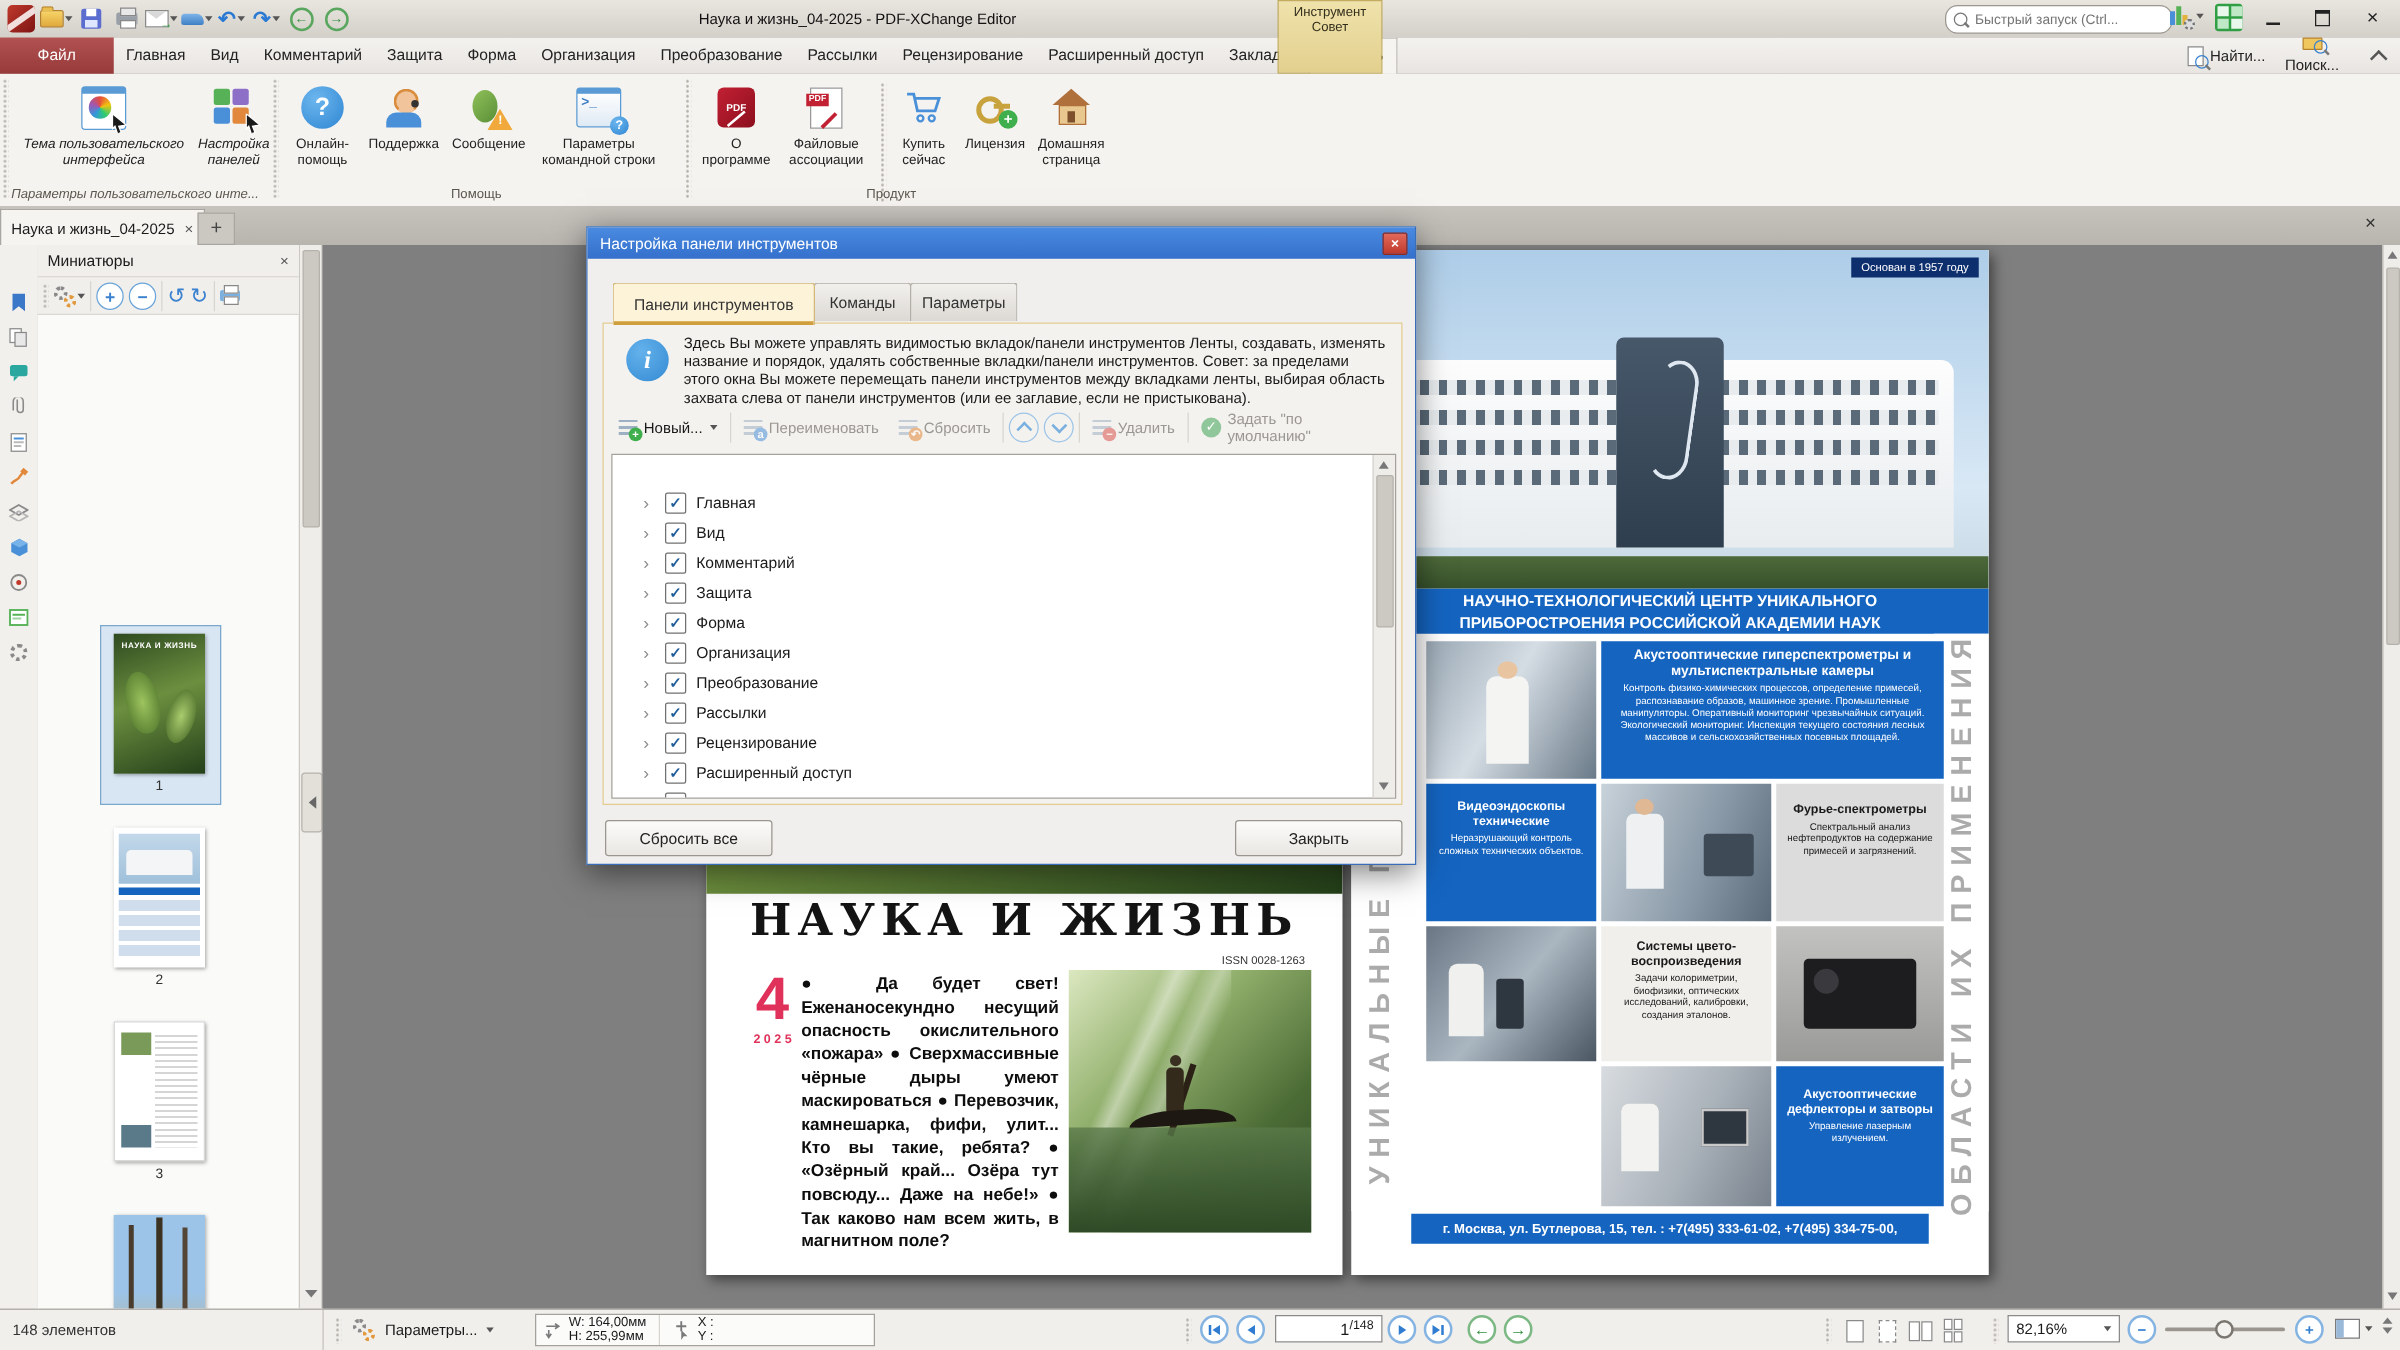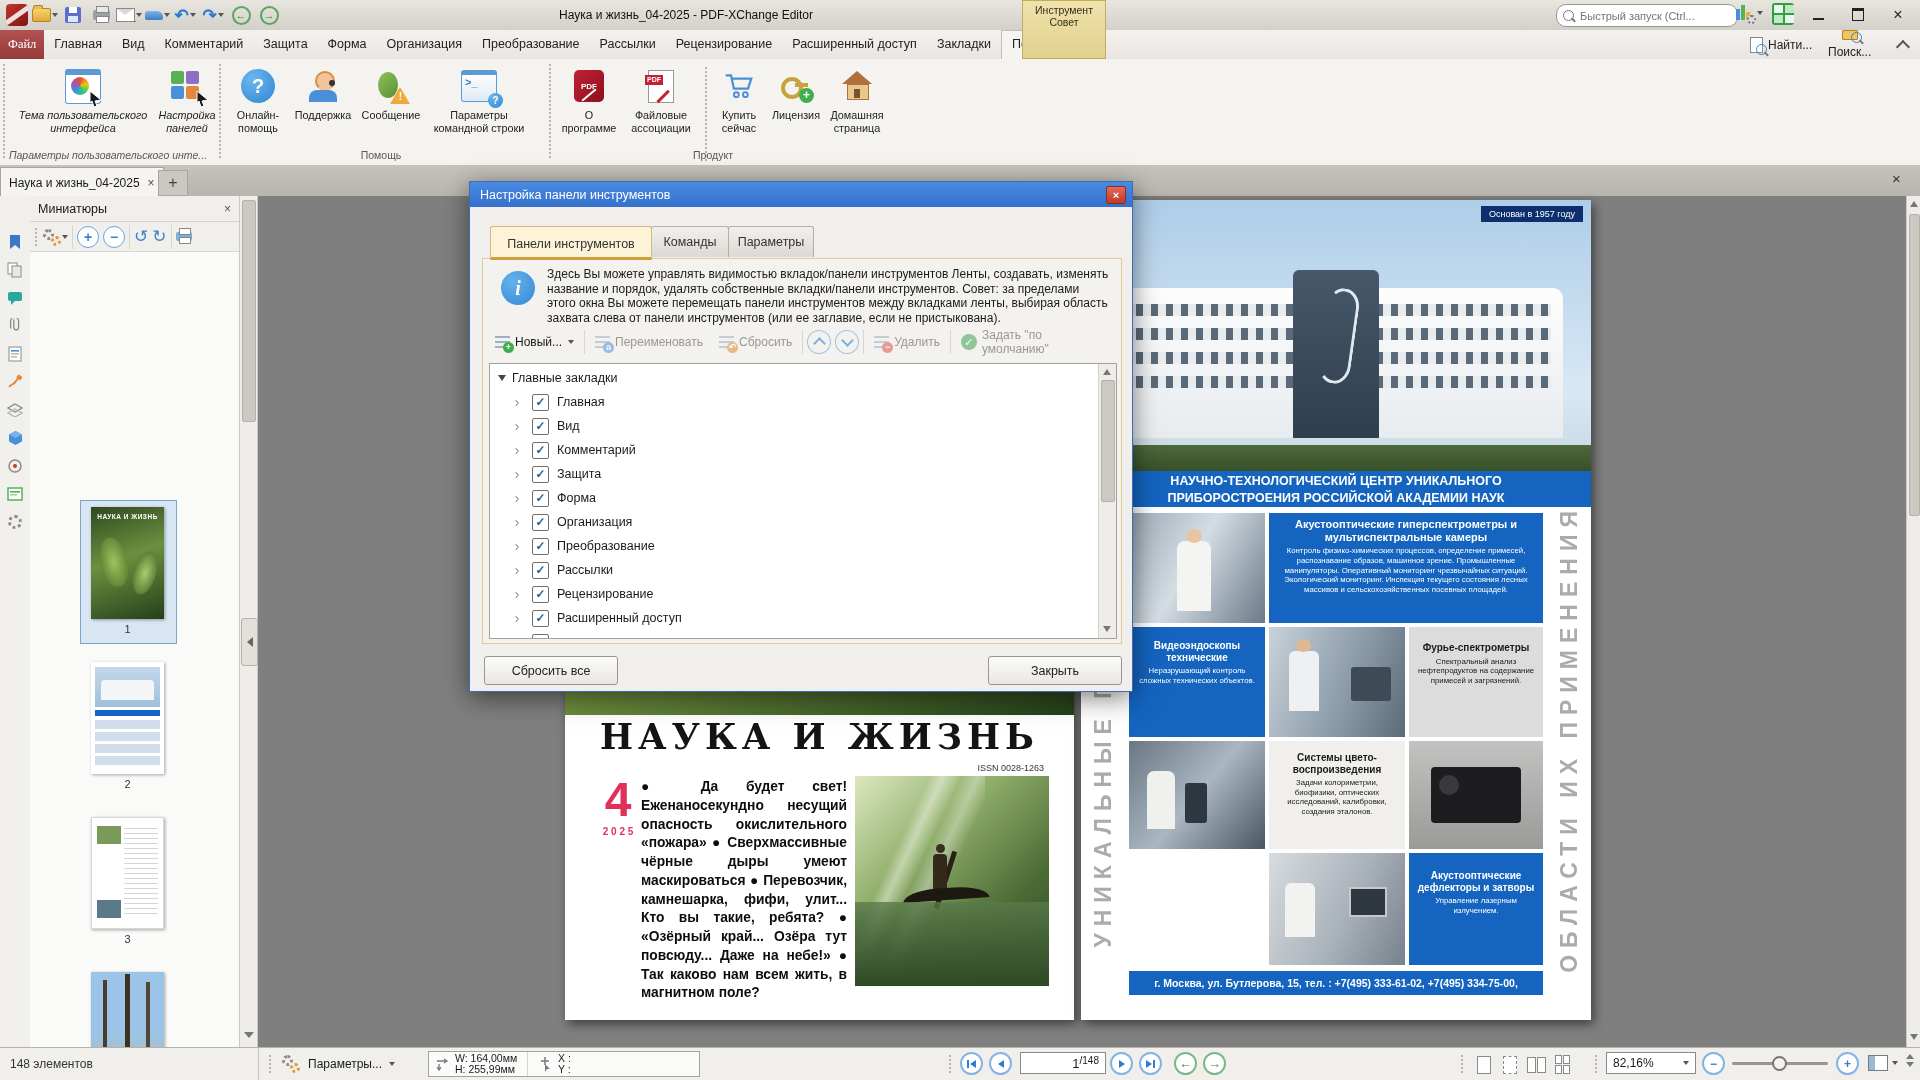--- a/index.html
+++ b/index.html
@@ -15,21 +15,21 @@
   .winbtn{width:36px;height:29px;display:flex;align-items:center;justify-content:center;font-size:14px;color:#222;}
   .searchbox{display:flex;align-items:center;width:168px;height:21px;background:#fff;border:1px solid #9b978f;border-radius:10px;padding:0 6px;gap:4px;}
   .searchbox input{border:none;outline:none;width:130px;font-size:11px;font-family:"Liberation Sans",sans-serif;background:transparent;color:#444;}
   .mag{width:9px;height:9px;border:1.5px solid #777;border-radius:50%;position:relative;flex:none;}
   .mag::after{content:"";position:absolute;width:5px;height:1.5px;background:#777;transform:rotate(45deg);left:7px;top:8px;}
   .ctxblock{left:1022px;top:0;width:84px;height:59px;background:linear-gradient(#efe2ab,#e2d08e);border:1px solid #c4ac5e;box-sizing:border-box;z-index:3;text-align:center;}
   .ctxblock .l1{font-size:10.5px;color:#332f1d;padding-top:3px;line-height:12px;}
   
   .menubar{left:0;top:30px;width:1920px;height:29px;background:linear-gradient(#f4f2ef,#e8e5e1);display:flex;align-items:stretch;z-index:2;}
   .mitem{padding:0 10px;line-height:29px;font-size:12.5px;color:#222;}
-  .mfile{background:linear-gradient(#b25252,#973a3a);color:#fff;padding:0 8px;font-family:Liberation Serif, serif;}
+  .mfile{background:linear-gradient(#b25252,#973a3a);color:#fff;padding:0 30px;}
   .mactive{background:#f6f4f1;border:1px solid #c2bfba;border-bottom:none;line-height:27px;}
   .mformat{position:absolute;left:1024px;top:0;width:80px;text-align:center;color:#33301e;}
   .mrightbtn{display:flex;align-items:center;gap:5px;padding:0 8px;font-size:12px;color:#222;}
   
   .ribbon{left:0;top:59px;width:1920px;height:106px;background:#f5f3f0;border-bottom:1px solid #b3afa9;}
   .rgroup{position:absolute;top:0;height:104px;}
   .rhandle{position:absolute;left:0;top:4px;width:5px;height:96px;
            background-image:radial-gradient(circle,#b9b5af 1px,transparent 1.2px);background-size:4px 4px;}
   .rbtns{position:absolute;left:8px;top:3px;height:82px;display:flex;align-items:flex-start;}
   .rbtn{display:flex;flex-direction:column;align-items:center;padding-top:4px;}
@@ -565,21 +565,21 @@
       <div>НАУЧНО-ТЕХНОЛОГИЧЕСКИЙ ЦЕНТР УНИКАЛЬНОГО</div>
       <div>ПРИБОРОСТРОЕНИЯ РОССИЙСКОЙ АКАДЕМИИ НАУК</div>
     </div>
     <div class="vstrip" style="left:0;top:307px;height:462px;">
         <span>УНИКАЛЬНЫЕ ПРИБОРЫ</span>
       </div>
     <div class="vstrip" style="right:0;top:307px;height:462px;">
         <span>ОБЛАСТИ ИХ ПРИМЕНЕНИЯ</span>
       </div>
 
-    <div class="abs" style="left:48px;top:313px;width:414px;height:452px;">
+    <div class="abs" style="left:60px;top:313px;width:414px;height:452px;">
       <div class="adphoto" style="left:0;top:0;width:136px;height:110px;background:linear-gradient(120deg,#9aa8b4,#d5dde4 45%,#6a7a88);">
         <div style="position:absolute;left:48px;top:28px;width:34px;height:70px;background:#f4f4f2;border-radius:8px 8px 0 0;"></div>
         <div style="position:absolute;left:57px;top:16px;width:16px;height:14px;border-radius:50%;background:#e8c4a0;"></div>
       </div>
       <div class="adcell adblue" style="left:140px;top:0;width:274px;height:110px;">
         <div class="t" style="font-size:11px;">Акустооптические гиперспектрометры и мультиспектральные камеры</div>
         <div class="b">Контроль физико-химических процессов, определение примесей, распознавание образов, машинное зрение. Промышленные манипуляторы. Оперативный мониторинг чрезвычайных ситуаций. Экологический мониторинг. Инспекция текущего состояния лесных массивов и сельскохозяйственных посевных площадей.</div>
       </div>
 
       <div class="adcell adblue" style="left:0;top:114px;width:136px;height:110px;">
@@ -687,24 +687,20 @@
           <span>Удалить</span>
         </div>
         <div class="vsep"></div>
         <div class="dtbtn gray">
           <div style="width:16px;height:16px;border-radius:50%;background:#8fc79a;color:#fff;font-size:11px;text-align:center;line-height:16px;flex:none;"><span>✓</span></div>
           <span>Задать "по умолчанию"</span>
         </div>
       </div>
 
       <div class="tree">
-        <div class="trow" style="top:2px;">
-          <div class="tri" style="position:static;margin:0 6px 0 8px;border-left:4.5px solid transparent;border-right:4.5px solid transparent;border-top:6px solid #444;"></div>
-          <span>Главные закладки</span>
-        </div>
         <div class="trow" style="top:26px;padding-left:20px;">
           <span class="exp">›</span>
           <div class="cbx" style="margin:0 8px;">
               <span>✓</span>
             </div>
           <span>Главная</span>
         </div>
         <div class="trow" style="top:50px;padding-left:20px;">
           <span class="exp">›</span>
           <div class="cbx" style="margin:0 8px;">

